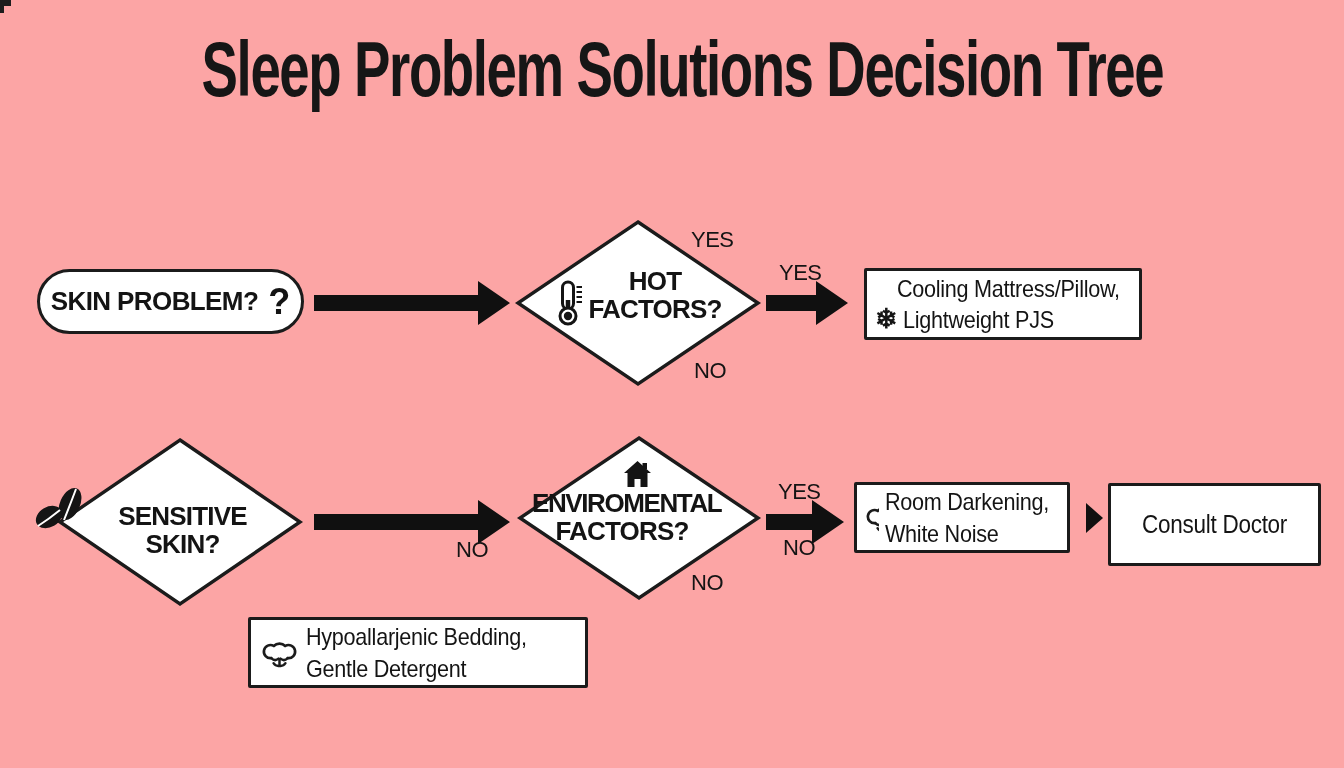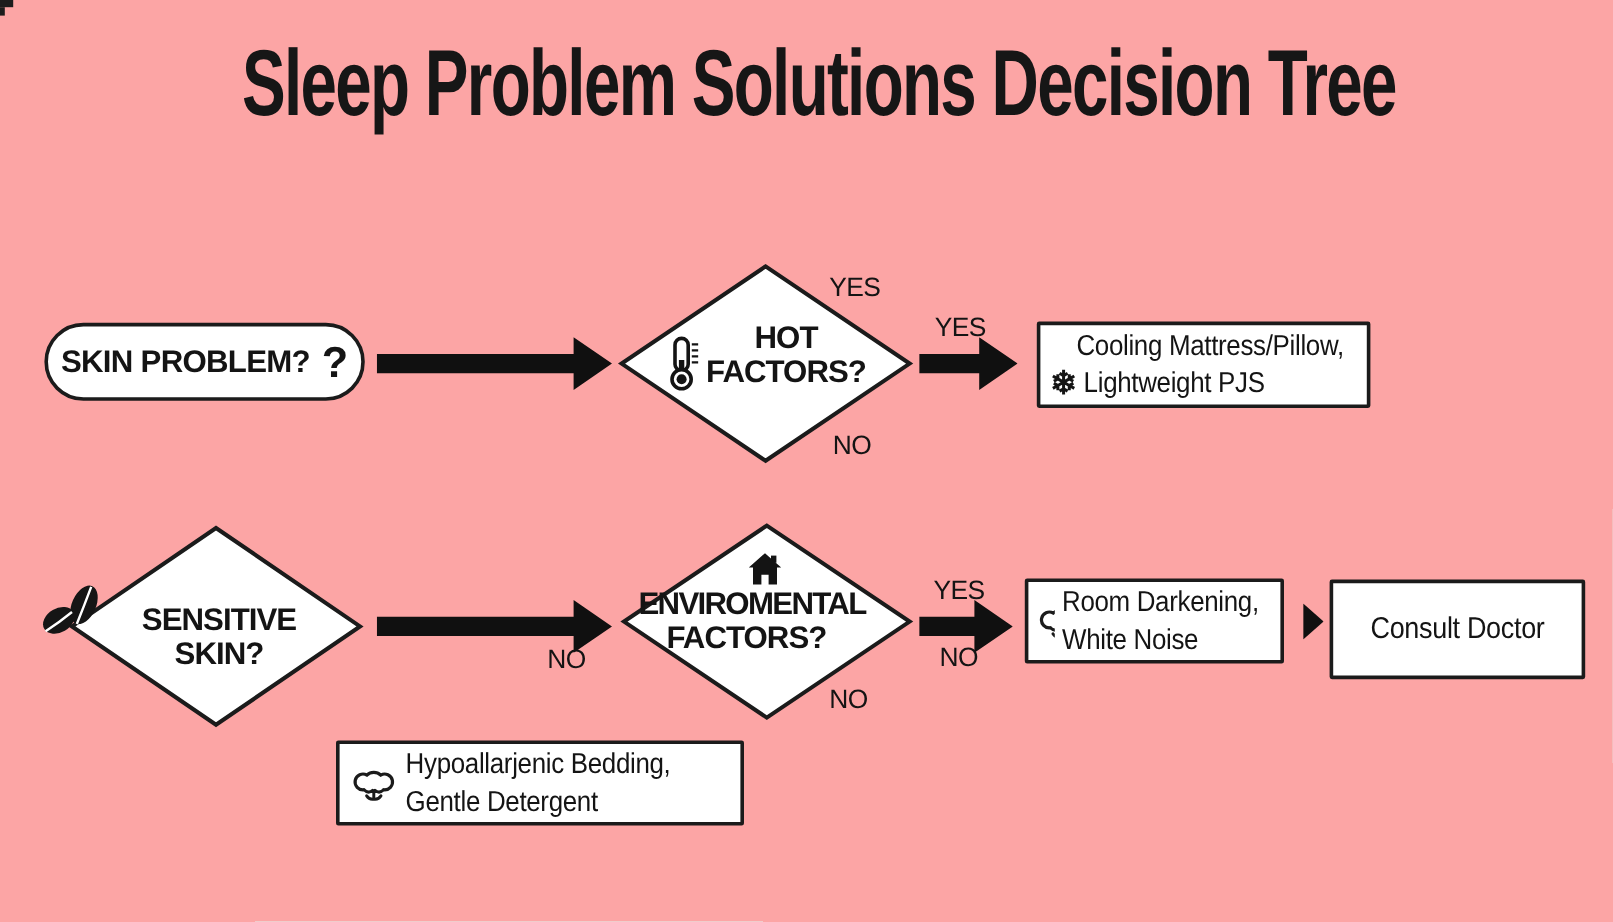--- a/index.html
+++ b/index.html
@@ -164,21 +164,21 @@
   </div>
 
   <svg class="abs" style="left:1086px;top:503px;" width="17" height="30">
     <polygon points="0,0 17,15 0,30" fill="#101010"></polygon>
   </svg>
 
   <div class="abs node-box" style="left:1108px;top:483px;width:213px;height:83px;justify-content:center;">
     <div class="box-line center-line" style="font-size:25px;">Consult Doctor</div>
   </div>
 
-  <div class="abs node-box" style="left:248px;top:617px;width:340px;height:71px;padding-left:10px;gap:8px;margin-left:32px;">
+  <div class="abs node-box" style="left:248px;top:617px;width:340px;height:71px;padding-left:10px;gap:8px;">
     <svg width="37" height="37">
         <use href="#cotton-sym" width="37" height="37"></use>
       </svg>
     <div class="box-lines">
       <div class="box-line">Hypoallarjenic Bedding,</div>
       <div class="box-line">Gentle Detergent</div>
     </div>
   </div>
 
 </div>

